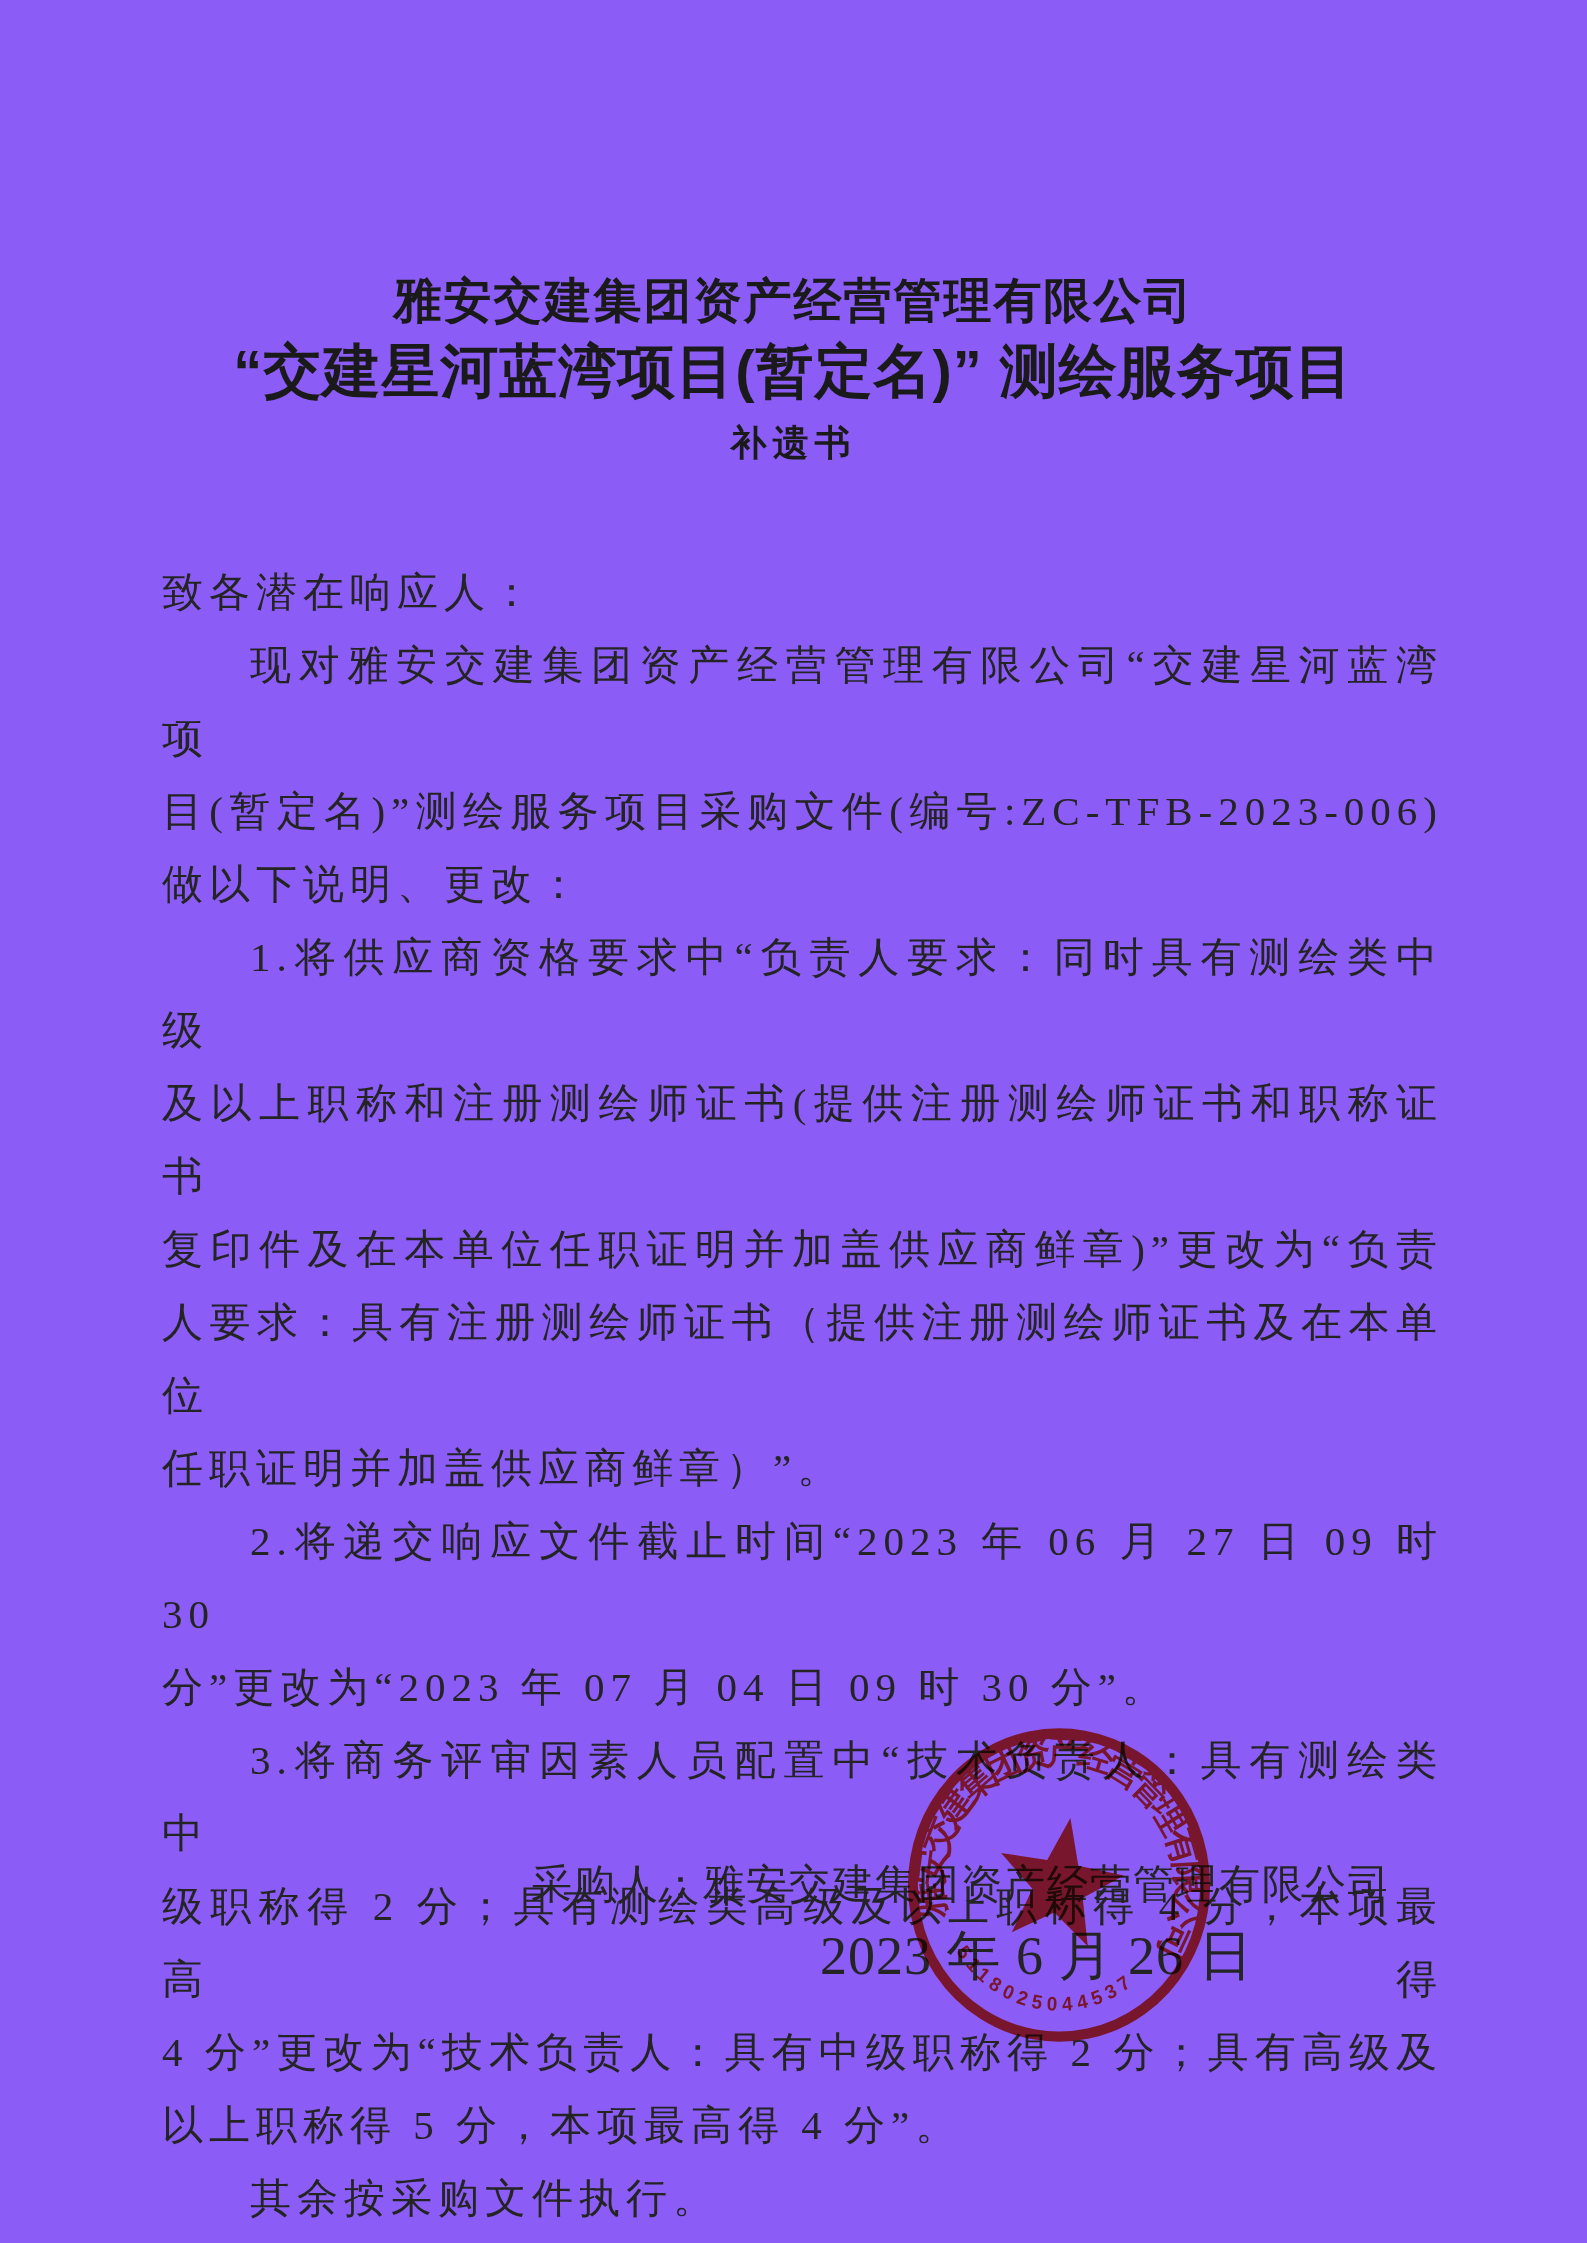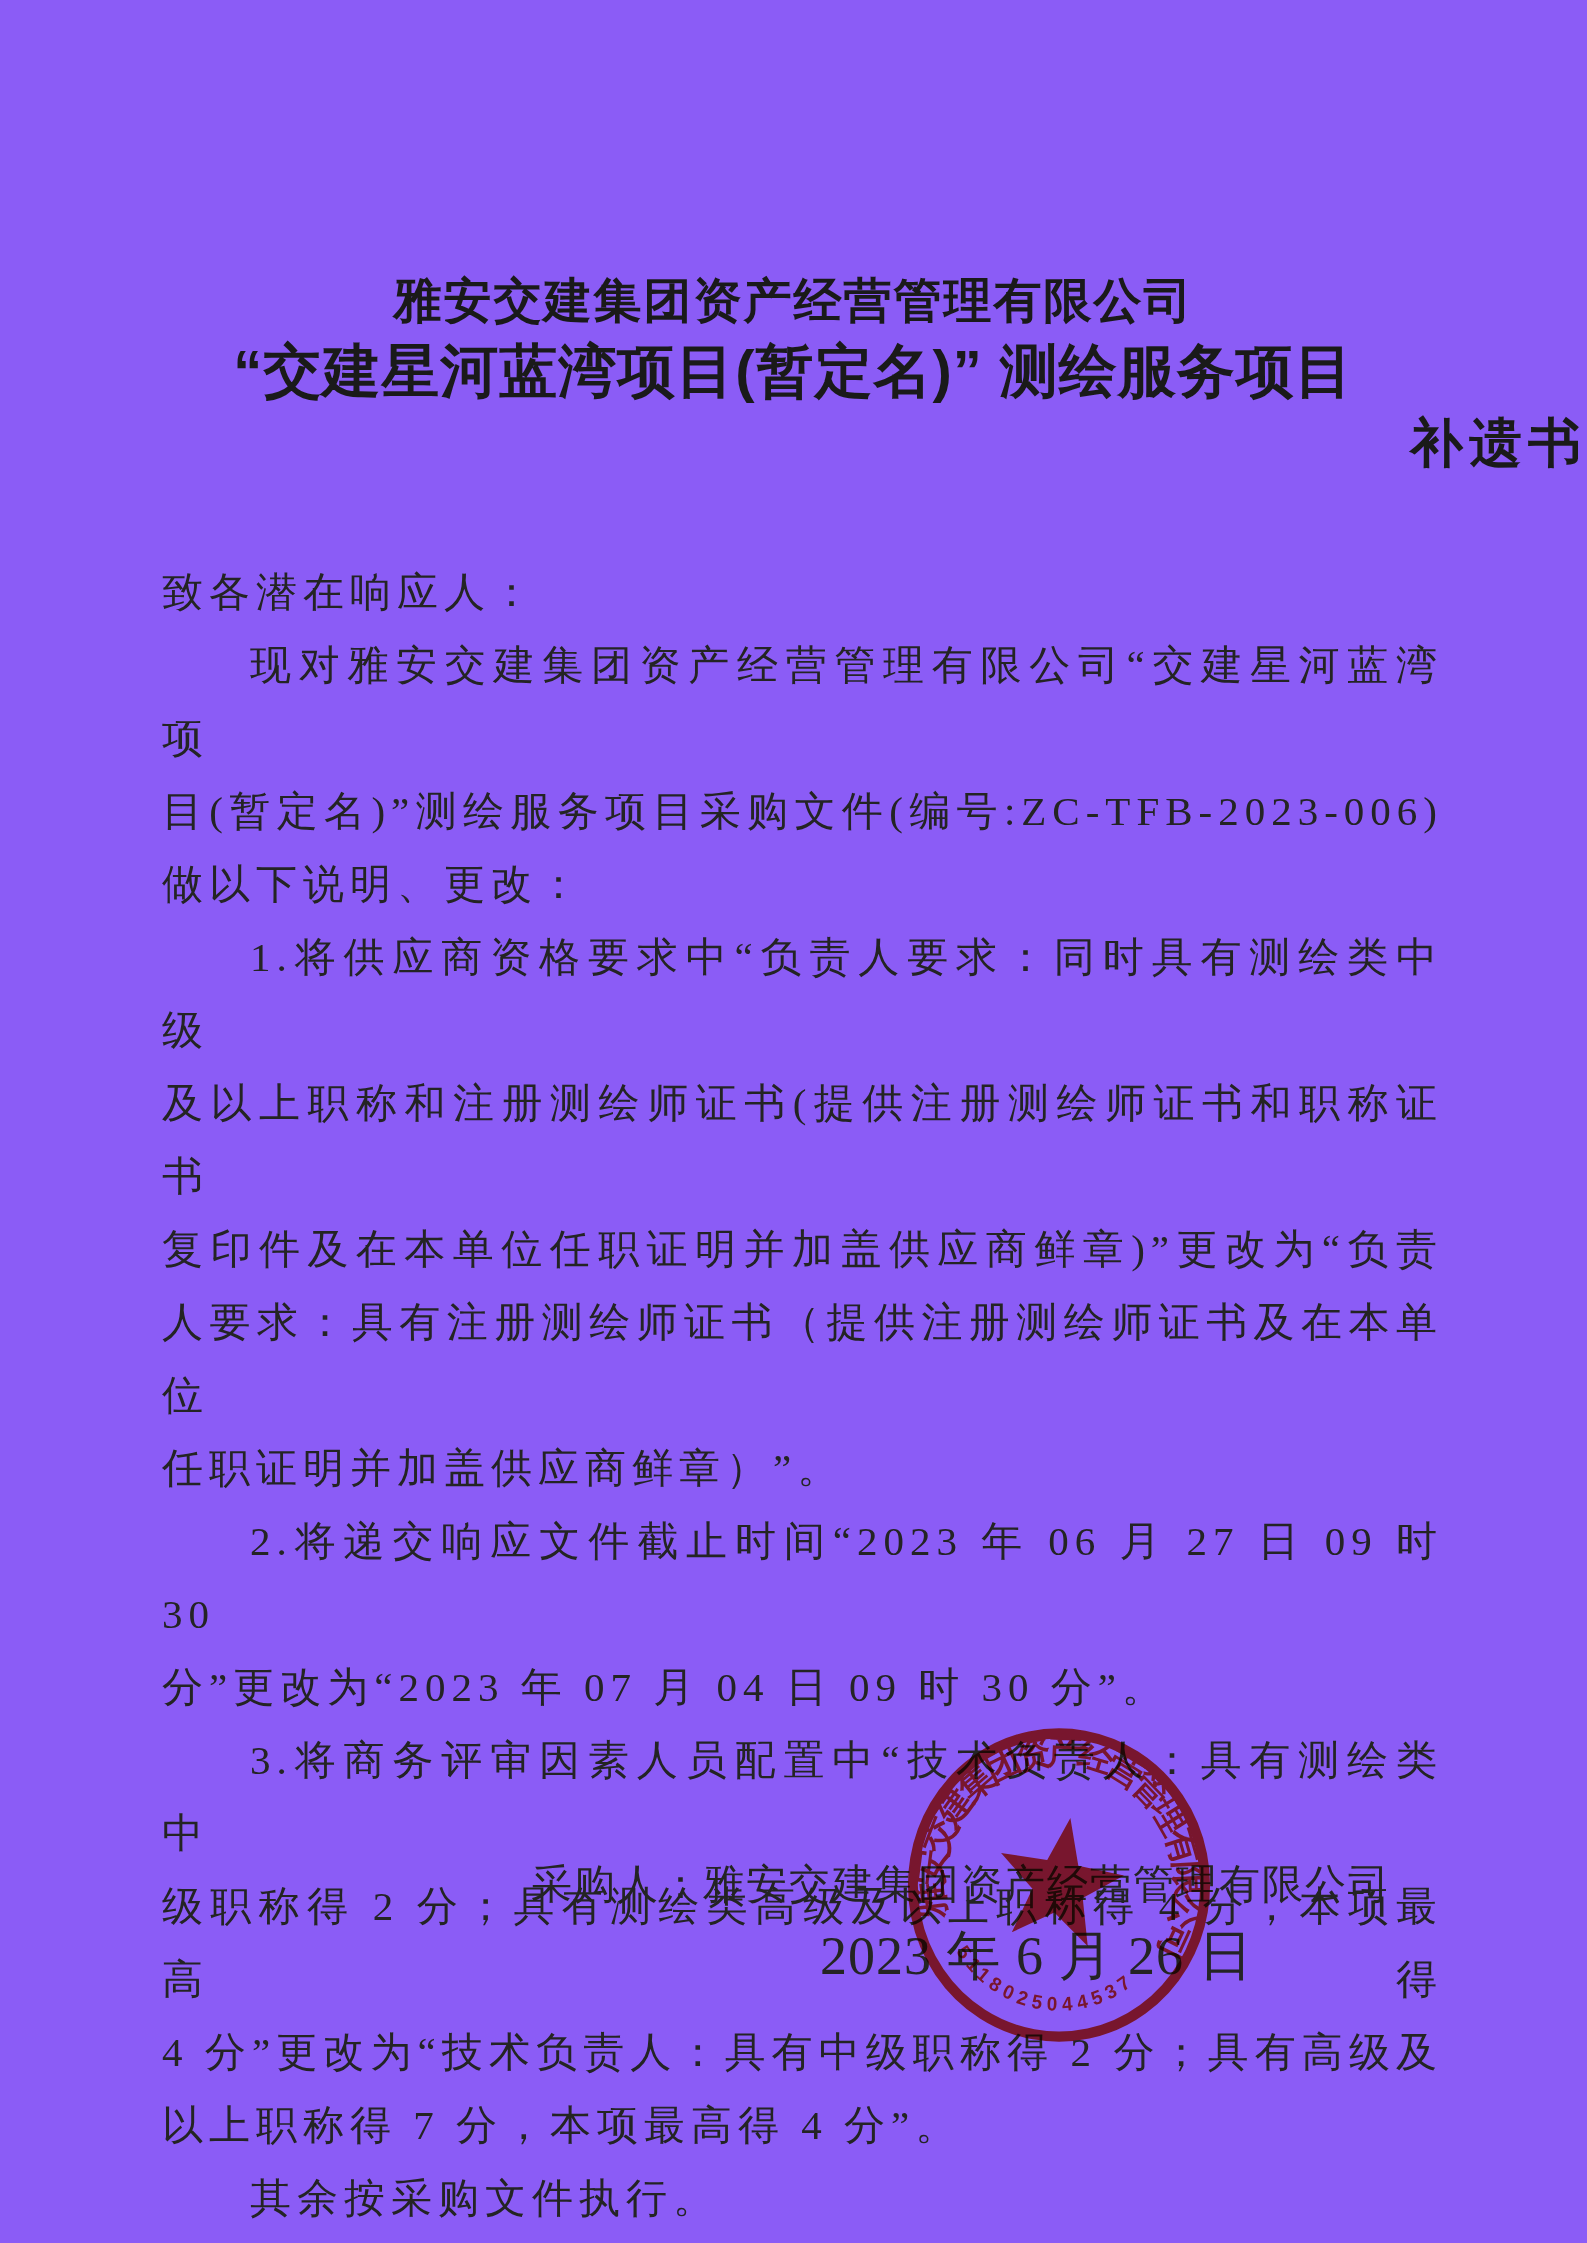--- a/index.html
+++ b/index.html
@@ -14,21 +14,21 @@
   }
   
   .title-block{
     position:absolute;left:0;top:266px;width:100%;
     text-align:center;
     font-family:"Liberation Sans","DejaVu Sans",sans-serif;
     font-weight:bold;color:#1a1a1a;
   }
   .title-1{font-size:48px;line-height:70px;letter-spacing:2px;}
   .title-2{font-size:58px;line-height:70px;letter-spacing:1px;}
-  .title-3{font-size:53px;line-height:74px;letter-spacing:6px;text-align:right;}
+  .title-3{font-size:36px;line-height:74px;letter-spacing:6px;}
   
   .body-block{
     position:absolute;left:162px;top:556px;width:1281px;
     font-size:41px;line-height:73px;
     letter-spacing:6px;
     color:#242424;
   }
   .line{white-space:nowrap;}
   .line.fill{
     white-space:normal;
@@ -74,21 +74,21 @@
     <div class="line fill indent">1.将供应商资格要求中“负责人要求：同时具有测绘类中级</div>
     <div class="line fill">及以上职称和注册测绘师证书(提供注册测绘师证书和职称证书</div>
     <div class="line fill">复印件及在本单位任职证明并加盖供应商鲜章)”更改为“负责</div>
     <div class="line fill">人要求：具有注册测绘师证书（提供注册测绘师证书及在本单位</div>
     <div class="line">任职证明并加盖供应商鲜章）”。</div>
     <div class="line fill indent">2.将递交响应文件截止时间“2023 年 06 月 27 日 09 时 30</div>
     <div class="line">分”更改为“2023 年 07 月 04 日 09 时 30 分”。</div>
     <div class="line fill indent">3.将商务评审因素人员配置中“技术负责人：具有测绘类中</div>
     <div class="line fill">级职称得 2 分；具有测绘类高级及以上职称得 4 分，本项最高得</div>
     <div class="line fill">4 分”更改为“技术负责人：具有中级职称得 2 分；具有高级及</div>
-    <div class="line">以上职称得 7 分，本项最高得 4 分”。</div>
+    <div class="line">以上职称得 5 分，本项最高得 4 分”。</div>
     <div class="line indent">其余按采购文件执行。</div>
   </div>
 
   <div class="buyer-line">采购人：雅安交建集团资产经营管理有限公司</div>
   <div class="date-line">2023 年 6 月 26 日</div>
 
   <svg class="seal" viewBox="0 0 320 320" preserveAspectRatio="none">
     <g transform="rotate(10 160 160)" fill="#da2c1d" stroke="none">
       <circle cx="160" cy="160" r="147" fill="none" stroke="#da2c1d" stroke-width="10"></circle>
       <polygon points="160,94 175.9,138.2 222.8,139.6 185.7,168.3 198.8,213.4 160,187 121.2,213.4 134.3,168.3 97.2,139.6 144.1,138.2"></polygon>

